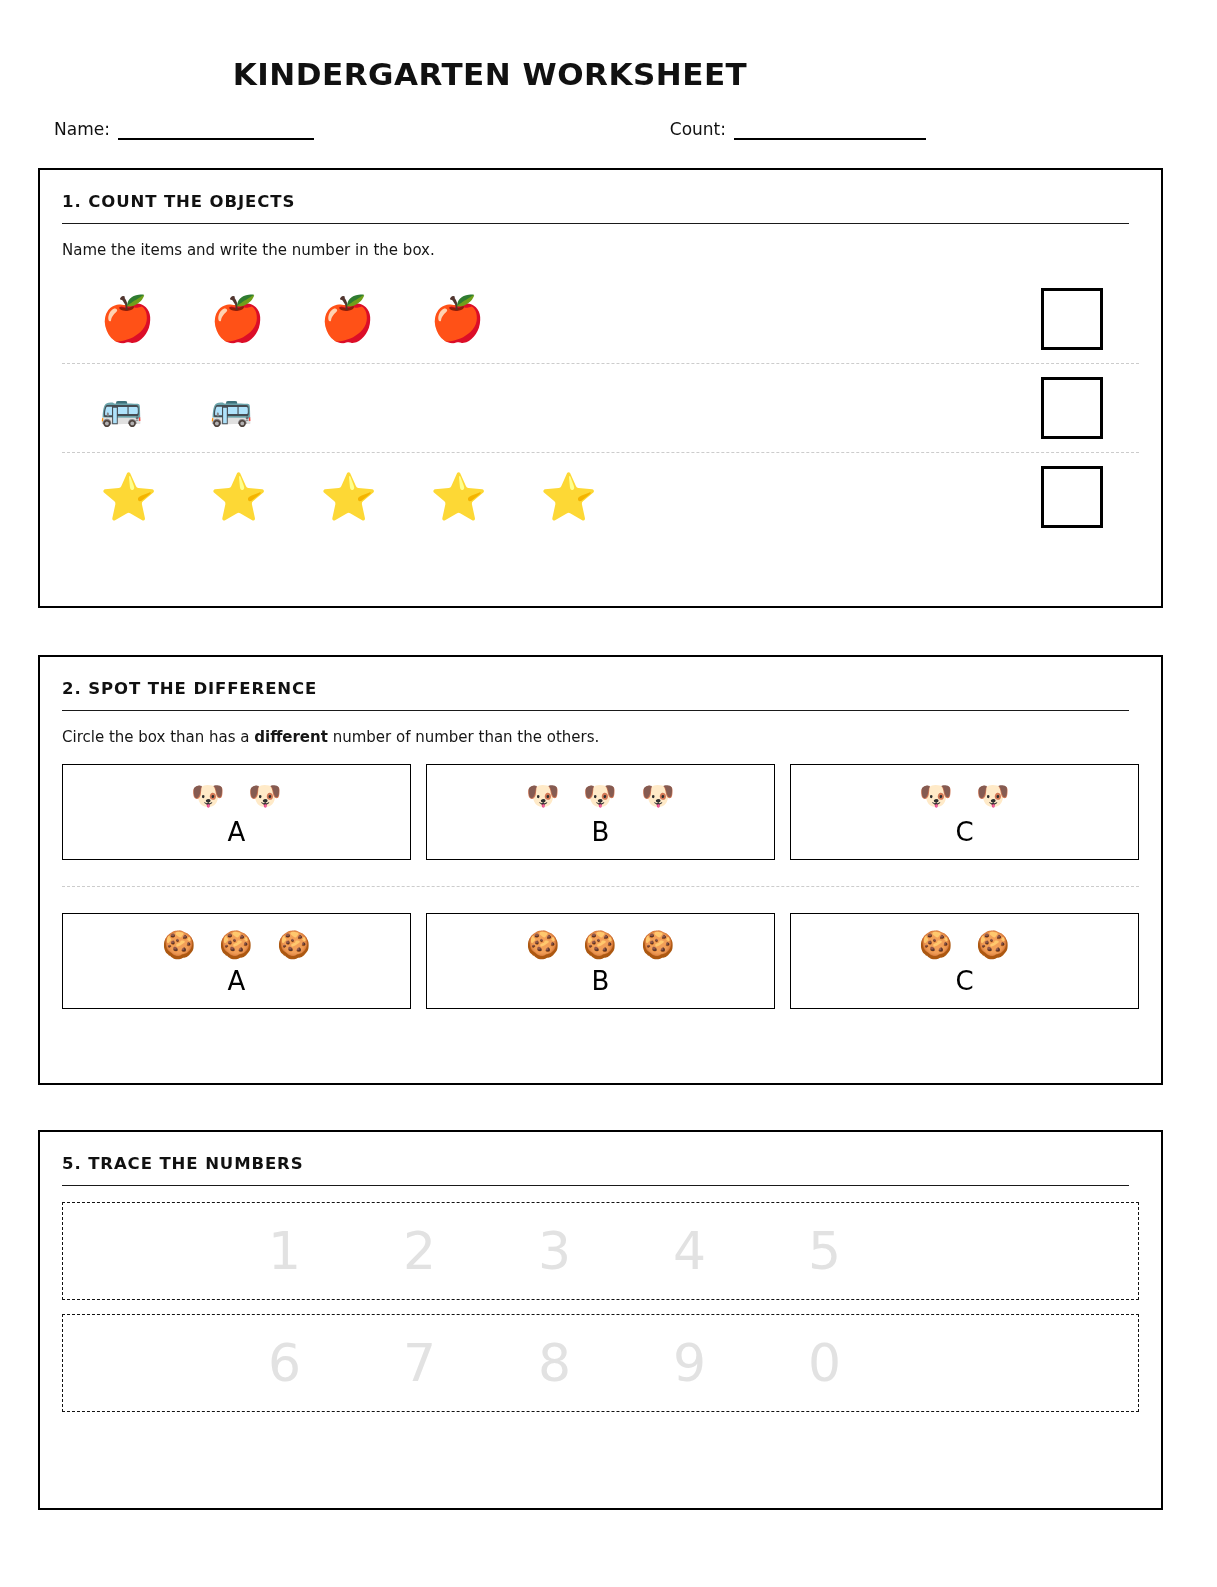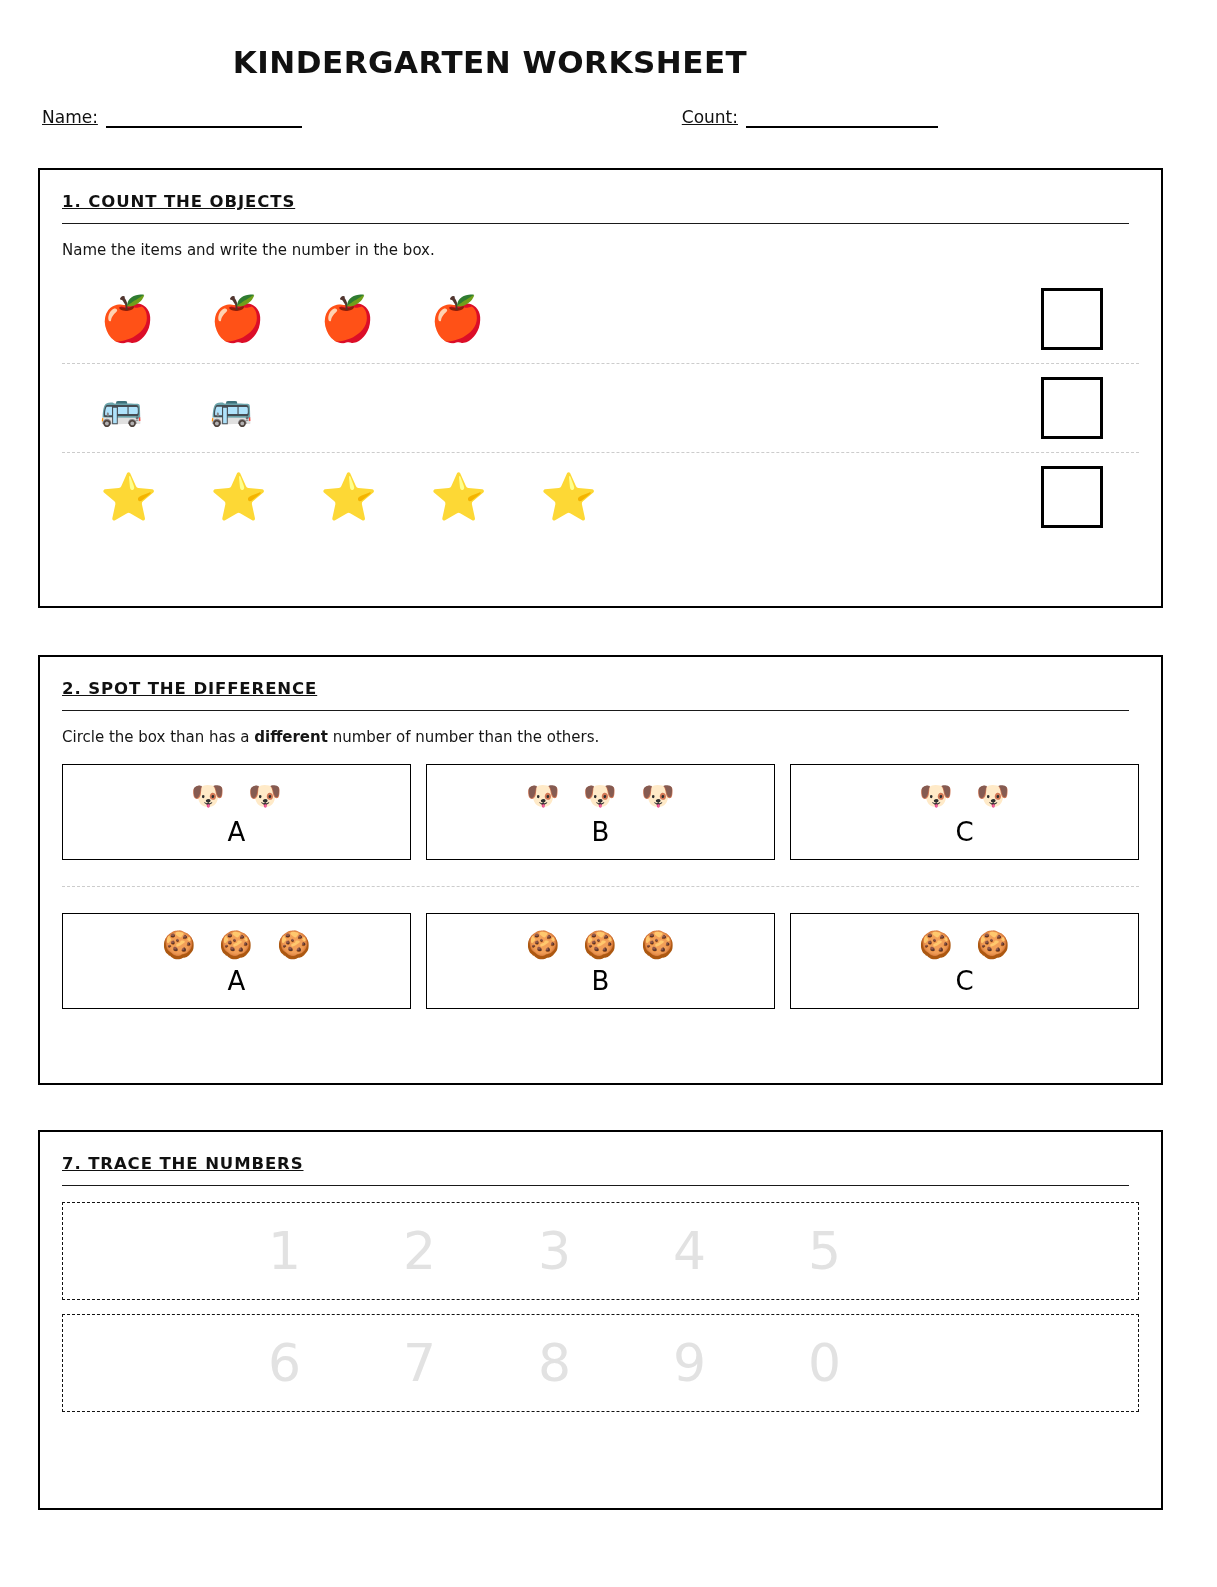--- a/index.html
+++ b/index.html
@@ -13,21 +13,21 @@
     font-family: "DejaVu Sans", "Liberation Sans", sans-serif;
     color: #111111;
     position: relative;
     overflow: hidden;
   }
 
   .page {
     width: 980px;
     height: 1587px;
     box-sizing: border-box;
-    padding: 4px;
+    padding: 16px;
     position: relative;
   }
 
   
   .title {
     text-align: center;
     font-size: 31px;
     font-weight: bold;
     letter-spacing: 0.5px;
     color: #111111;
@@ -47,21 +47,20 @@
   .nd-group {
     display: flex;
     align-items: flex-end;
     gap: 8px;
   }
   .nd-label {
     font-size: 17px;
     color: #111111;
     line-height: 1;
     padding-bottom: 2px;
-    text-decoration: underline;
   }
   .nd-rule {
     display: block;
     border-bottom: 2px solid #000;
     height: 0;
   }
   .nd-rule.name { width: 196px; }
   .nd-rule.date { width: 192px; }
 
   
@@ -79,21 +78,20 @@
 
   .panel-inner {
     padding: 20px 22px 0 22px;
   }
   .sec-title {
     font-size: 16.5px;
     font-weight: bold;
     letter-spacing: 0.9px;
     color: #111111;
     margin: 2px 0 0 0;
-    text-decoration: underline;
   }
   .sec-rule {
     border-bottom: 1.6px solid #1a1a1a;
     margin: 12px 10px 0 0;
     height: 0;
   }
   .sec-desc {
     font-size: 15px;
     color: #161616;
     margin-top: 17px;
@@ -346,21 +344,21 @@
               </div>
               <div class="choice-label">C</div>
             </div>
           </div>
       </div>
     </div>
   </div>
 
   <div class="panel" id="panel-3">
     <div class="panel-inner">
-      <div class="sec-title">7. TRACE THE NUMBERS</div>
+      <div class="sec-title">5. TRACE THE NUMBERS</div>
       <div class="sec-rule"></div>
 
       <div class="trace-area">
         <div class="trace-row">
             <span class="trace-num">1</span>
             <span class="trace-num">2</span>
             <span class="trace-num">3</span>
             <span class="trace-num">4</span>
             <span class="trace-num">5</span>
           </div>

